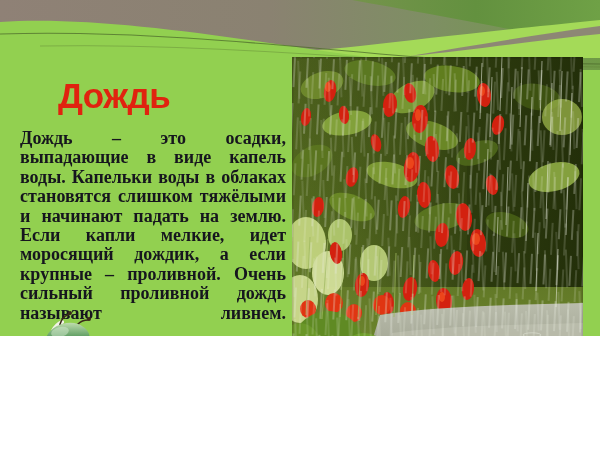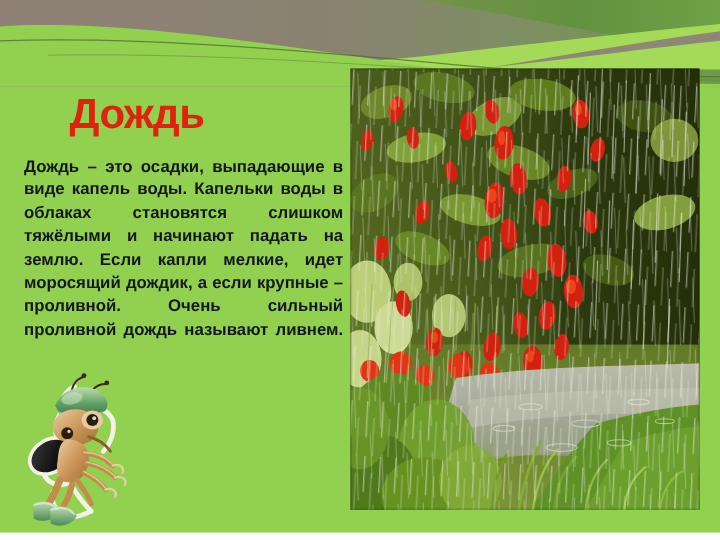--- a/index.html
+++ b/index.html
@@ -3,21 +3,21 @@
 <meta charset="utf-8">
 <style>
   html, body {
     margin: 0;
     padding: 0;
     background: #ffffff;
   }
   #slide {
     position: relative;
     width: 600px;
-    height: 444px;
+    height: 336px;
     overflow: hidden;
     background: #92d050;
     font-family: "Liberation Sans", sans-serif;
   }
 
   
   .header-art {
     position: absolute;
     left: 0;
     top: 0;
@@ -42,27 +42,27 @@
     font-family: "Liberation Sans", sans-serif;
   }
 
   
   .body-text {
     position: absolute;
     left: 15px;
     top: 124px;
     width: 266px;
     margin: 5px;
-    font-size: 14px;
+    font-size: 18px;
     line-height: 19.4px;
     font-weight: bold;
     color: #16161e;
     text-align: justify;
     text-justify: inter-word;
-    font-family: Liberation Sans, sans-serif;
+    font-family: Liberation Serif, serif;
   }
   .body-text::after {
     content: "";
     display: inline-block;
     width: 100%;
   }
 
   
   .photo-frame {
     position: absolute;

